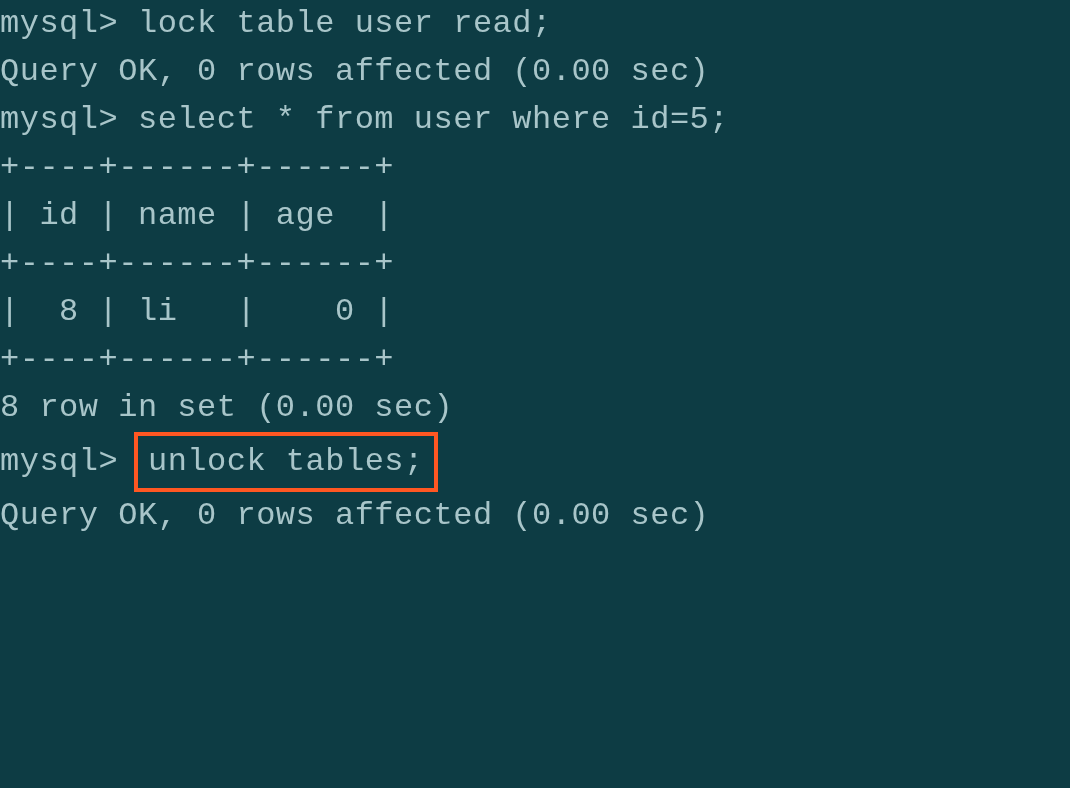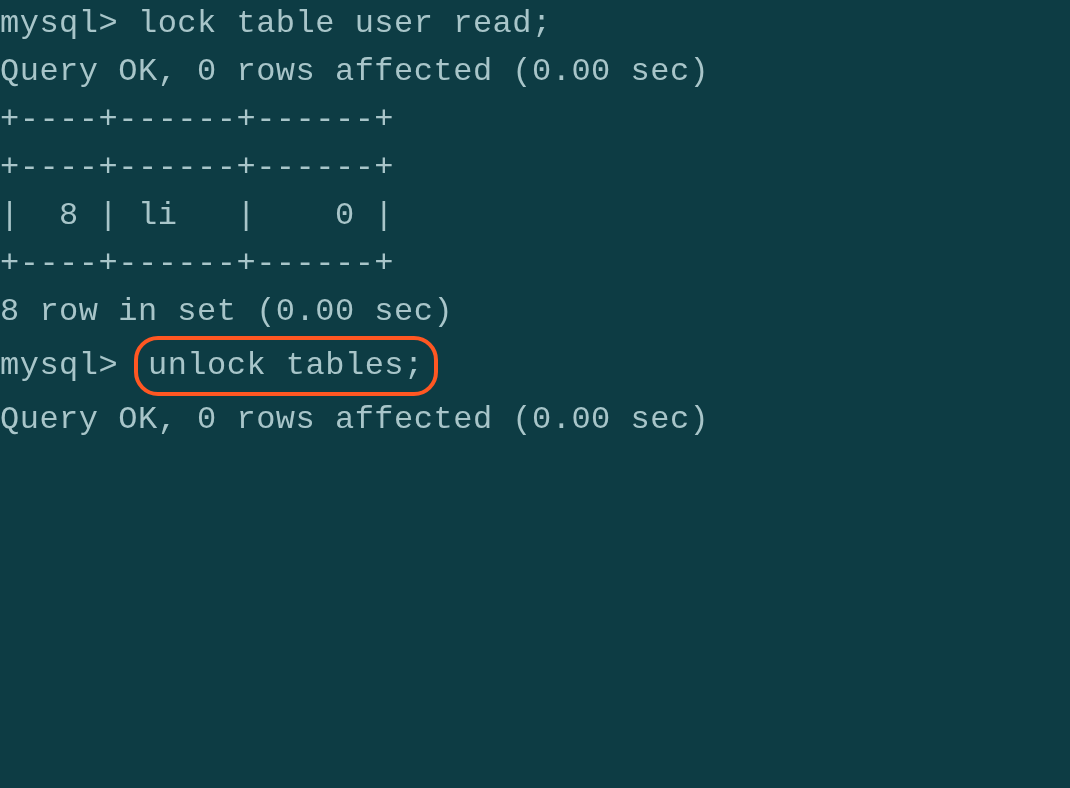--- a/index.html
+++ b/index.html
@@ -22,41 +22,43 @@
     .terminal {
       padding: 0;
     }
     .line {
       white-space: pre;
       display: block;
     }
     .highlight-box {
       display: inline-block;
       border: 4px solid #ff5722;
-      border-radius: 24px;
+      border-radius: 0;
       padding: 2px 10px;
       margin-left: -4px;
     }
     .highlight-content {
       white-space: pre;
     }
     .prompt-line {
       white-space: pre;
       display: flex;
       align-items: center;
     }
   </style>
 </head>
 <body>
 
 <div class="terminal">
   <div class="line"><span>mysql&gt; </span><span>lock table user read;</span></div>
   <div class="line">Query OK, 0 rows affected (0.00 sec)</div>
   <div class="line"></div>
+  <div class="line"><span>mysql&gt; </span><span>select * from user where id=5;</span></div>
   <div class="line">+----+------+------+</div>
+  <div class="line">| id | name | age  |</div>
   <div class="line">+----+------+------+</div>
   <div class="line">|  8 | li   |    0 |</div>
   <div class="line">+----+------+------+</div>
   <div class="line">8 row in set (0.00 sec)</div>
   <div class="line"></div>
   <div class="prompt-line">
     <span>mysql&gt; </span><span class="highlight-box"><span class="highlight-content">unlock tables;</span></span>
   </div>
   <div class="line">Query OK, 0 rows affected (0.00 sec)</div>
 </div>

